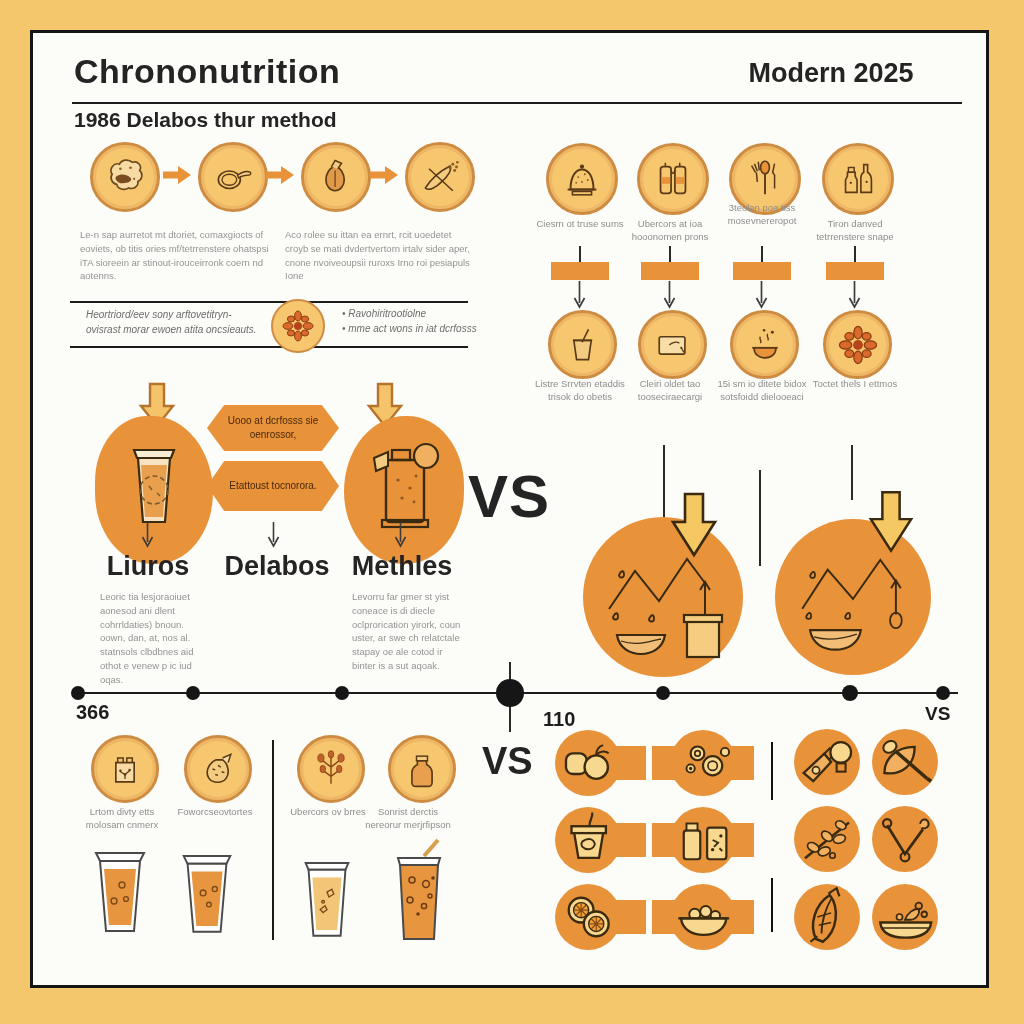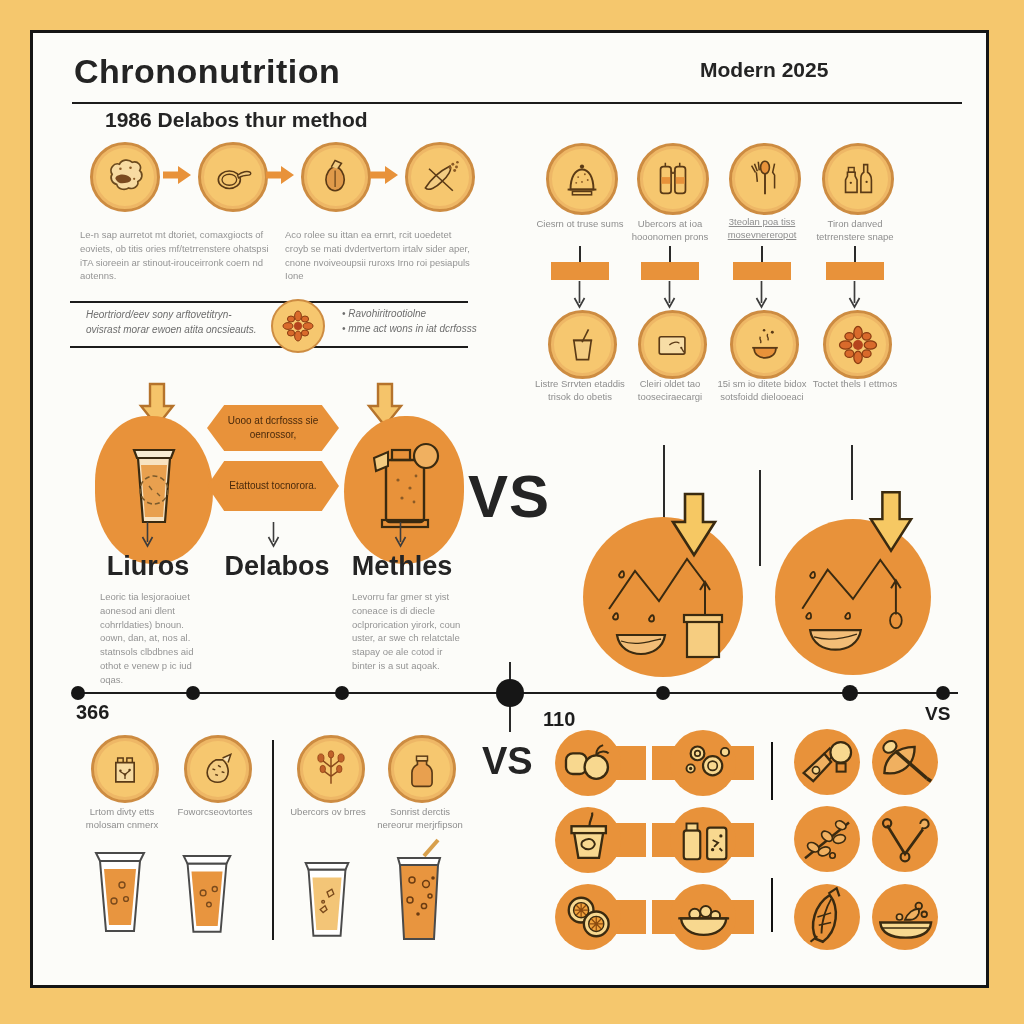--- a/index.html
+++ b/index.html
@@ -4,21 +4,21 @@
 <style>
   html,body{margin:0;padding:0;}
   body{width:1024px;height:1024px;background:#f5c76d;font-family:"Liberation Sans",sans-serif;overflow:hidden;}
   .stage{position:relative;width:1024px;height:1024px;}
   .abs{position:absolute;}
   .panel{left:30px;top:30px;width:953px;height:952px;background:#fcfcf9;border:3px solid #151515;}
   .hline{background:#1c1c1c;height:2px;}
   .vline{background:#2a2a2a;width:2px;}
   .title{font-size:34px;font-weight:bold;color:#242424;letter-spacing:.5px;}
   .subtitle{font-size:21px;font-weight:bold;color:#242424;}
-  .rtitle{font-size:21px;font-weight:bold;color:#242424;text-align:left;}
+  .rtitle{font-size:27px;font-weight:bold;color:#242424;text-align:center;}
   .rsub{font-size:20px;font-weight:bold;color:#242424;text-align:right;}
   .badge{border-radius:50%;background:#f6c76f;border:3px solid #cd8c42;box-shadow:inset 0 0 0 3px #eeb766;display:flex;align-items:center;justify-content:center;}
   .muted{font-size:9.5px;color:#949494;line-height:1.45;}
   .muted-c{font-size:9.5px;color:#8e8e8e;line-height:1.35;text-align:center;}
   .note-italic{font-size:10px;color:#6d6d6d;font-style:italic;line-height:1.5;}
   .orect{background:#e8923a;}
   .ocircle{border-radius:50%;background:#e8923a;}
   .banner{background:#e8923a;display:flex;align-items:center;justify-content:center;text-align:center;
           clip-path:polygon(13% 0,87% 0,100% 50%,87% 100%,13% 100%,0 50%);
           font-size:10px;color:#49290b;line-height:1.4;padding:0 14px;box-sizing:border-box;}
@@ -32,21 +32,21 @@
 </style>
 </head>
 <body>
 
 <div class="stage">
   <div class="abs panel"></div>
 
   <div class="abs title" style="left:74px;top:52px;">Chrononutrition</div>
   <div class="abs rtitle" style="left:700px;top:58px;width:262px;">Modern 2025</div>
   <div class="abs hline" style="left:72px;top:102px;width:890px;"></div>
-  <div class="abs subtitle" style="left:74px;top:108px;margin-left:31px;">1986 Delabos thur method</div>
+  <div class="abs subtitle" style="left:74px;top:108px;">1986 Delabos thur method</div>
 
   <div class="abs badge" style="left:90px;top:142px;width:64px;height:64px;">
     <svg width="44" height="44" viewBox="0 0 48 48">
       <path d="M10 21c-4-6 2-13 8-11 2-5 10-6 14-2 6-2 11 4 8 9 4 3 3 10-2 12 1 5-5 9-10 7-5 3-12 1-13-4-5-1-8-7-5-11z" fill="#f7dba2" stroke="#6b4a1e" stroke-width="1.8"></path>
       <path d="M15 23c4-3 11-2 14 1 3 2 2 5-2 6-5 1-9 2-12-2-2-2-2-3 0-5z" fill="#7a4a20"></path>
       <circle cx="19" cy="15" r="1.4" fill="#8a5a26"></circle>
         <circle cx="30" cy="14" r="1.4" fill="#8a5a26"></circle>
         <circle cx="34" cy="26" r="1.2" fill="#8a5a26"></circle>
     </svg>
   </div>
@@ -167,21 +167,21 @@
   <div class="abs muted-c" style="left:622px;top:378px;width:96px;">Cleiri oldet tao tooseciraecargi</div>
 
   <div class="abs badge" style="left:729px;top:143px;width:66px;height:66px;">
     <svg width="46" height="46" viewBox="0 0 48 48">
       <ellipse cx="24" cy="12" rx="4.6" ry="6.5" fill="#e8923a" stroke="#5a3a16" stroke-width="1.7"></ellipse>
       <path d="M24 18v22" stroke="#5a3a16" stroke-width="2" fill="none"></path>
       <path d="M13 8l3 8M17 6l1 9M10 10l4 7M15 17l1 10" stroke="#5a3a16" stroke-width="1.6" fill="none"></path>
       <path d="M34 8l-2 9 2 3v14" stroke="#5a3a16" stroke-width="1.6" fill="none"></path>
     </svg>
   </div>
-  <div class="abs muted-c" style="left:714px;top:216px;width:96px;text-decoration:underline;">3teolan poa tiss mosevnereropot</div>
+  <div class="abs muted-c" style="left:714px;top:202px;width:96px;">3teolan poa tiss mosevnereropot</div>
   <div class="abs vline" style="left:761px;top:246px;height:16px;width:1.6px;"></div>
   <div class="abs orect" style="left:733px;top:262px;width:58px;height:18px;"></div>
   <svg class="abs" style="left:755px;top:281px;" width="13" height="30" viewBox="0 0 13 30">
       <path d="M6.5 0v22M1.5 17l5 9 5-9" stroke="#3c3c3c" stroke-width="1.7" fill="none"></path>
     </svg>
   <div class="abs badge" style="left:730px;top:310px;width:63px;height:63px;">
     <svg width="44" height="44" viewBox="0 0 48 48">
       <path d="M12 27h24c0 7-5 11-12 11s-12-4-12-11z" fill="#e8923a" stroke="#5a3a16" stroke-width="1.8"></path>
       <path d="M10 27h28" stroke="#5a3a16" stroke-width="1.8" fill="none"></path>
       <path d="M19 15c-2 3 2 4 0 7M27 12c-2 3 2 4 0 7" stroke="#5a3a16" stroke-width="1.5" fill="none"></path>
@@ -357,21 +357,21 @@
   </div>
   <div class="abs badge" style="left:388px;top:735px;width:62px;height:62px;">
     <svg width="44" height="44" viewBox="0 0 48 48">
       <path d="M19 15h10v4c4 2 6 5 6 9v11a4 4 0 0 1-4 4H17a4 4 0 0 1-4-4V28c0-4 2-7 6-9z" fill="#e8a04f" stroke="#5a3a16" stroke-width="1.8"></path>
       <rect x="18" y="10" width="12" height="5" fill="#f3cc82" stroke="#5a3a16" stroke-width="1.6"></rect>
     </svg>
   </div>
   <div class="abs muted-c" style="left:76px;top:806px;width:92px;">Lrtom divty etts molosam cnmerx</div>
   <div class="abs muted-c" style="left:163px;top:806px;width:104px;">Foworcseovtortes</div>
   <div class="abs muted-c" style="left:282px;top:806px;width:92px;">Ubercors ov brres</div>
-  <div class="abs muted-c" style="left:372px;top:806px;width:96px;">Sonrist derctis nereorur merjrfipson</div>
+  <div class="abs muted-c" style="left:360px;top:806px;width:96px;">Sonrist derctis nereorur merjrfipson</div>
 
   <svg class="abs" style="left:86px;top:843px;" width="68" height="92" viewBox="0 0 68 92">
     <path d="M10 10h48l-4 8H14z" fill="#fff" stroke="#4a4a4a" stroke-width="2"></path>
     <path d="M14 18h40l-6 70H20z" fill="#fff" stroke="#4a4a4a" stroke-width="2"></path>
     <path d="M18 26h32l-5 56H23z" fill="#e8953f"></path>
     <g fill="none" stroke="#7a4a1c" stroke-width="1.4">
         <circle cx="36" cy="42" r="3"></circle>
         <circle cx="28" cy="58" r="3"></circle>
         <circle cx="40" cy="56" r="2.4"></circle>
       </g>

